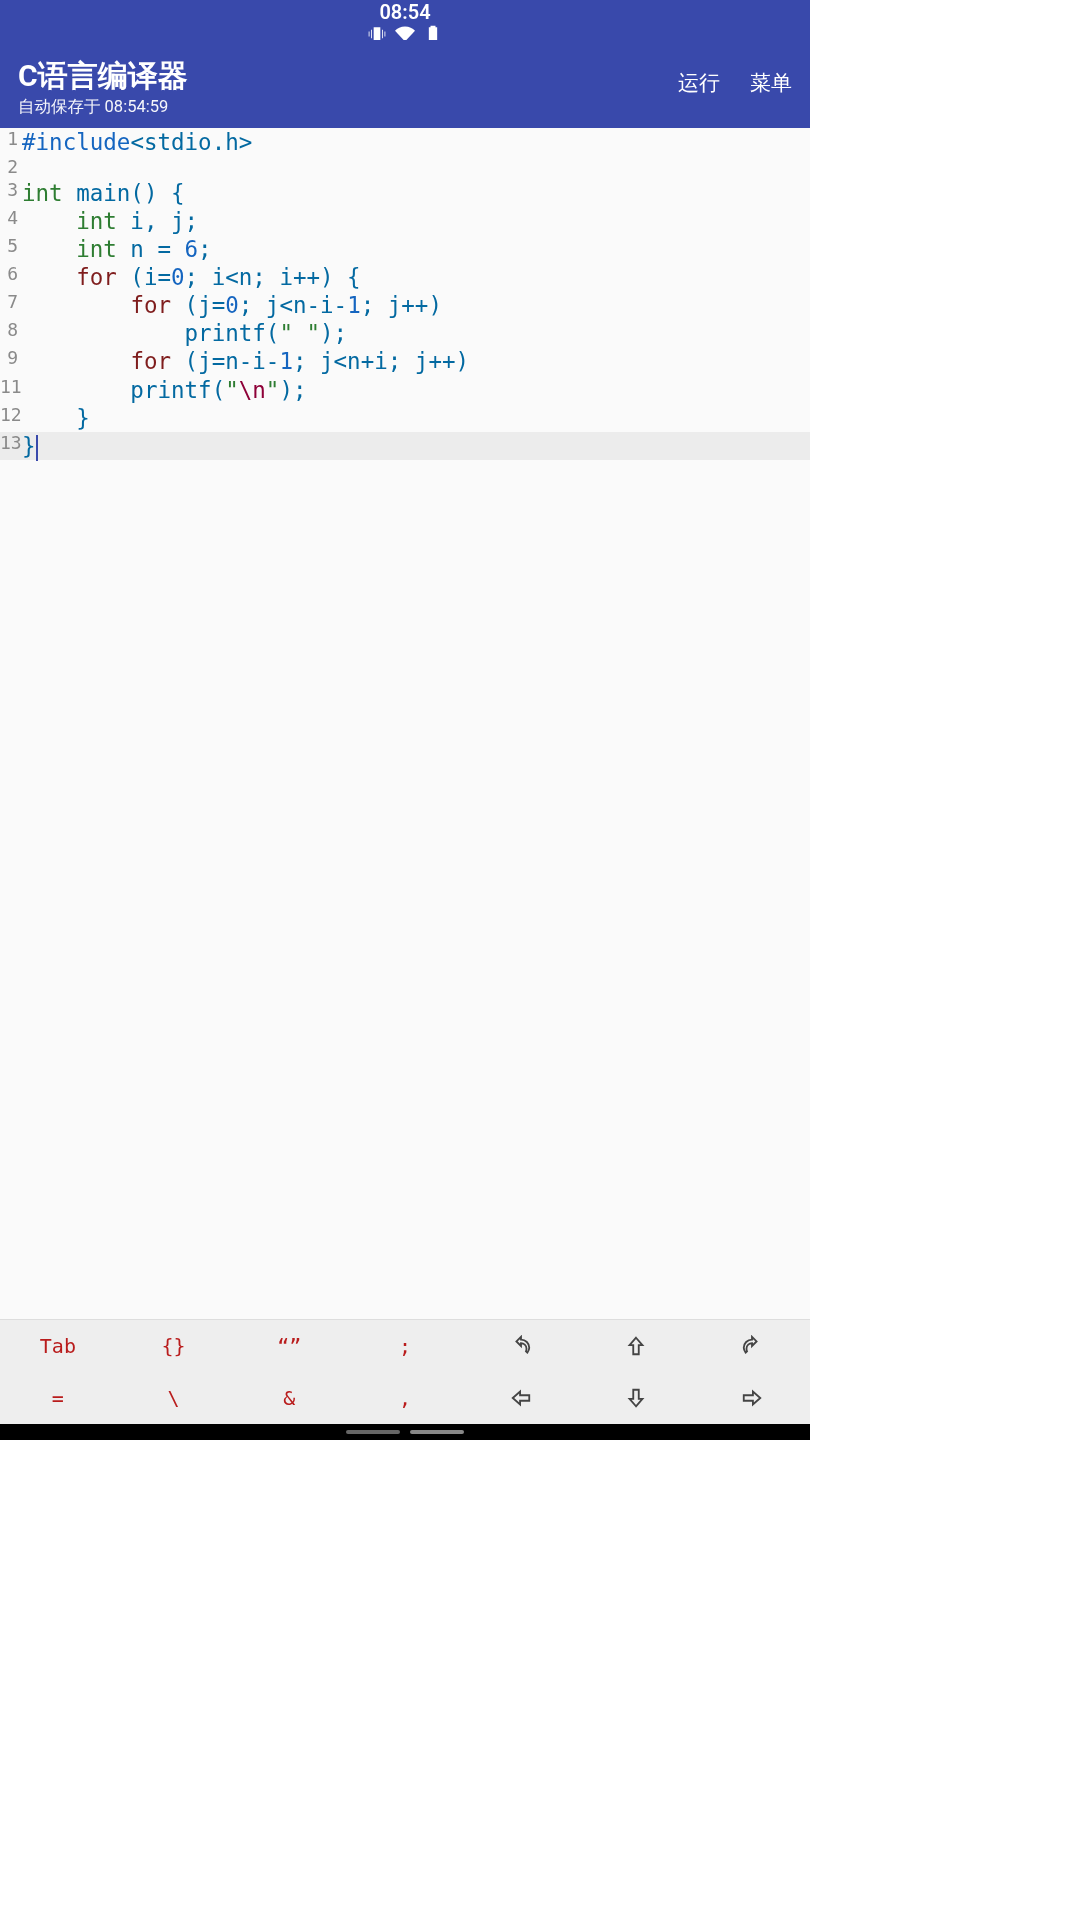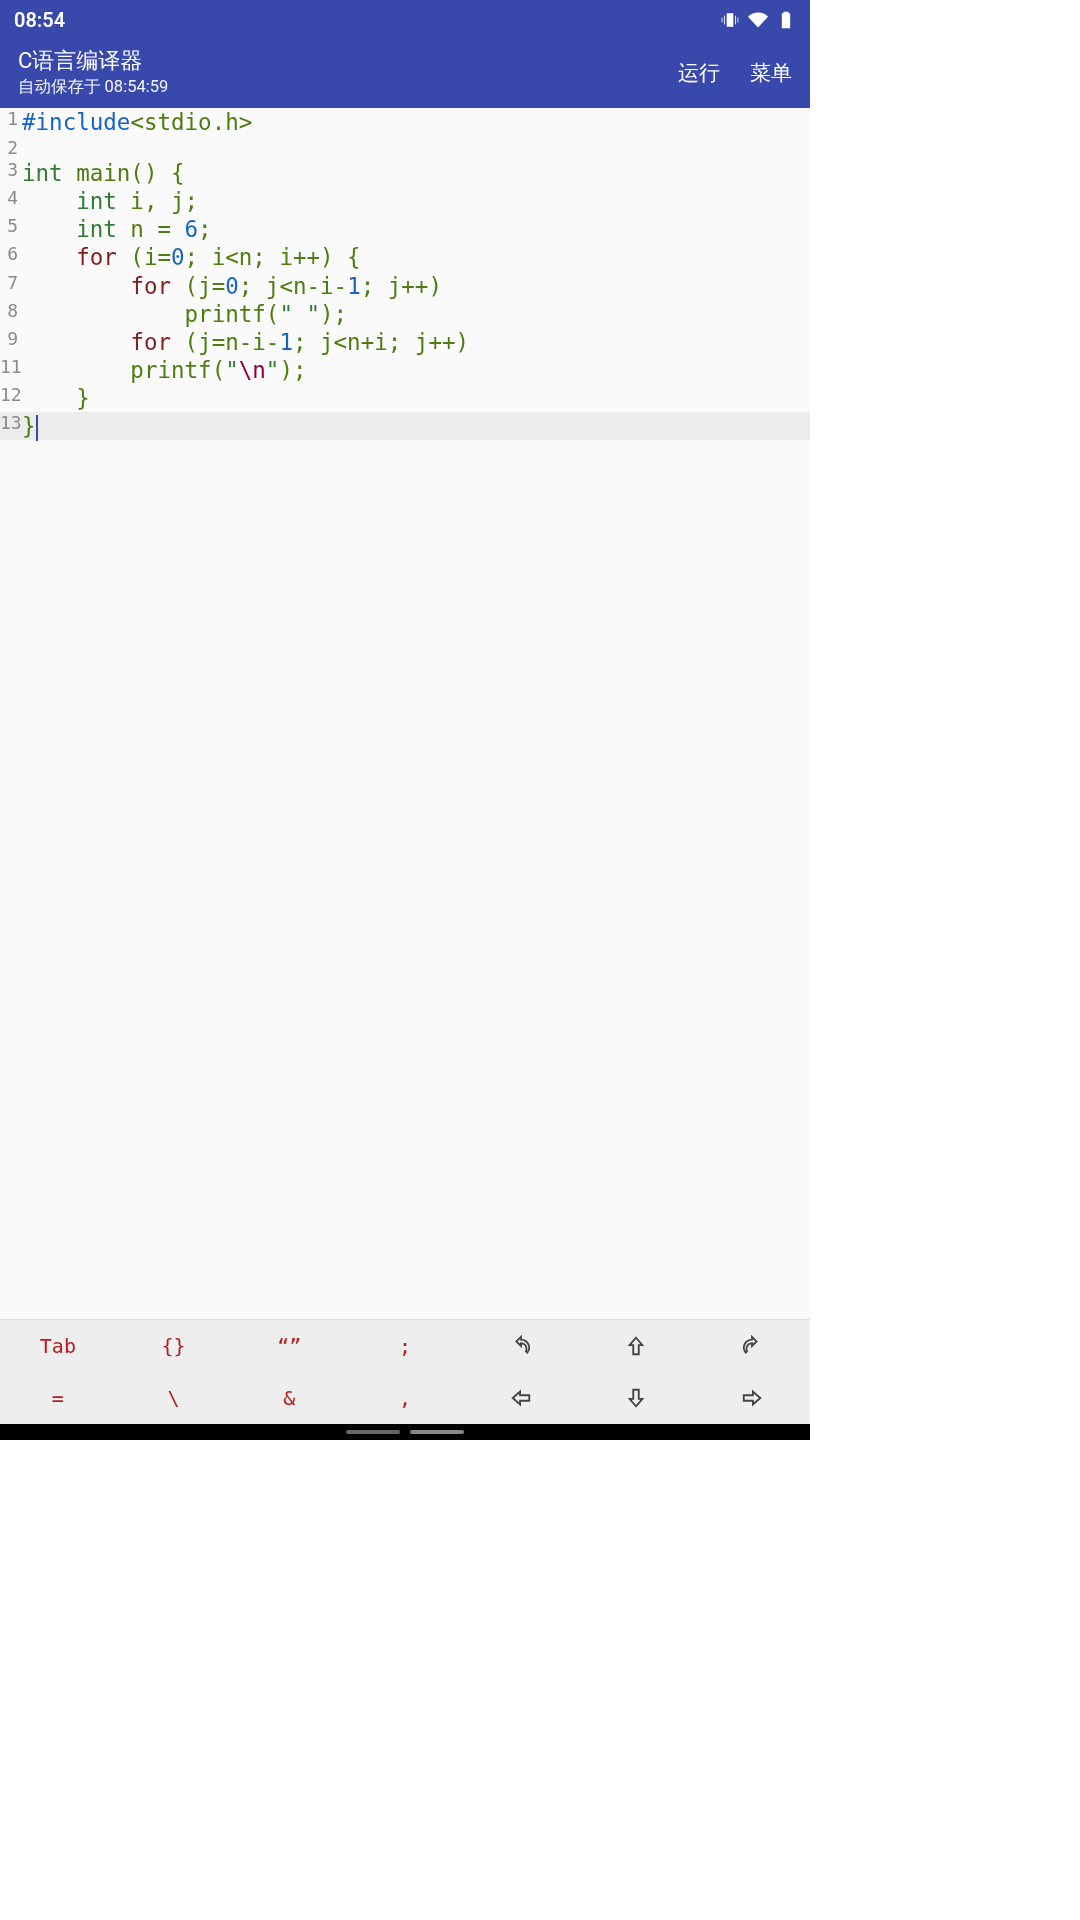--- a/index.html
+++ b/index.html
@@ -1,48 +1,48 @@
 <!DOCTYPE html>
 <html><head>
 <meta charset="utf-8">
 <style>
 * { margin: 0; padding: 0; box-sizing: border-box; }
 html, body { width: 810px; height: 1440px; overflow: hidden; font-family: -apple-system, "Segoe UI", Roboto, sans-serif; background: #fff; }
 
 .screen { width: 100%; height: 100%; display: flex; flex-direction: column; background: #fafafa; }
 
 
-.status-bar { height: 40px; background: #3949ab; color: #fff; display: flex; align-items: center; padding: 0 14px; font-size: 20px; font-weight: 600; }
+.status-bar { height: 40px; background: #3949ab; color: #fff; display: flex; align-items: center; padding: 0 14px; font-size: 20px; font-weight: 600; flex-direction: column; }
 .status-bar .time { flex: 1; }
 .status-bar .icons { display: flex; gap: 8px; align-items: center; }
 .status-bar svg { width: 20px; height: 20px; fill: #fff; }
 
 
 .app-bar { background: #3949ab; color: #fff; padding: 8px 18px 10px 18px; display: flex; align-items: center; }
 .app-bar .titles { flex: 1; display: flex; flex-direction: column; }
-.app-bar .title { font-size: 22px; font-weight: 400; line-height: 1.2; }
+.app-bar .title { font-size: 30px; font-weight: 700; line-height: 1.2; margin-top: 10px; }
 .app-bar .subtitle { font-size: 16.5px; margin-top: 2px; opacity: 0.95; }
 .app-bar .actions { display: flex; gap: 30px; font-size: 21px; font-weight: 500; }
 .app-bar .actions span { cursor: pointer; text-align: center; }
 
 
 .editor { flex: 1; overflow: auto; background: #fafafa; font-family: "Consolas", "DejaVu Sans Mono", monospace; font-size: 22.5px; line-height: 1.25; }
 .line { display: flex; white-space: pre; }
 .line.current { background: #ececec; }
 .gutter { width: 22px; text-align: right; padding-right: 4px; color: #8a8a8a; font-size: 18px; user-select: none; flex-shrink: 0; }
 .code { flex: 1; color: #222; }
 .cursor { display: inline-block; width: 0; border-left: 2.5px solid #3949ab; height: 1.15em; vertical-align: text-bottom; margin-bottom: -2px; }
 
 .tok-pp { color: #1565c0; }
 .tok-kw { color: #2e7d32; }
 .tok-kw2 { color: #7f1d1d; }
 .tok-str { color: #2e7d32; }
 .tok-num { color: #1565c0; }
 .tok-esc { color: #8e0038; }
-.tok-def { color: #4d7c0f; }
+.tok-def { color: #0369a1; }
 
 
 .kbar { background: #eeeeee; border-top: 1px solid #ddd; }
 .kbar-row { display: flex; }
 .kbar-cell { flex: 1; height: 52px; display: flex; align-items: center; justify-content: center; font-size: 20px; color: #b91c1c; font-family: monospace; cursor: pointer; }
 .kbar-cell svg { width: 22px; height: 22px; stroke: #444; stroke-width: 2; fill: none; }
 
 
 .navbar { height: 16px; background: #000; display: flex; align-items: center; justify-content: center; gap: 10px; }
 .navbar .pill { width: 54px; height: 4px; background: #666; border-radius: 2px; }

